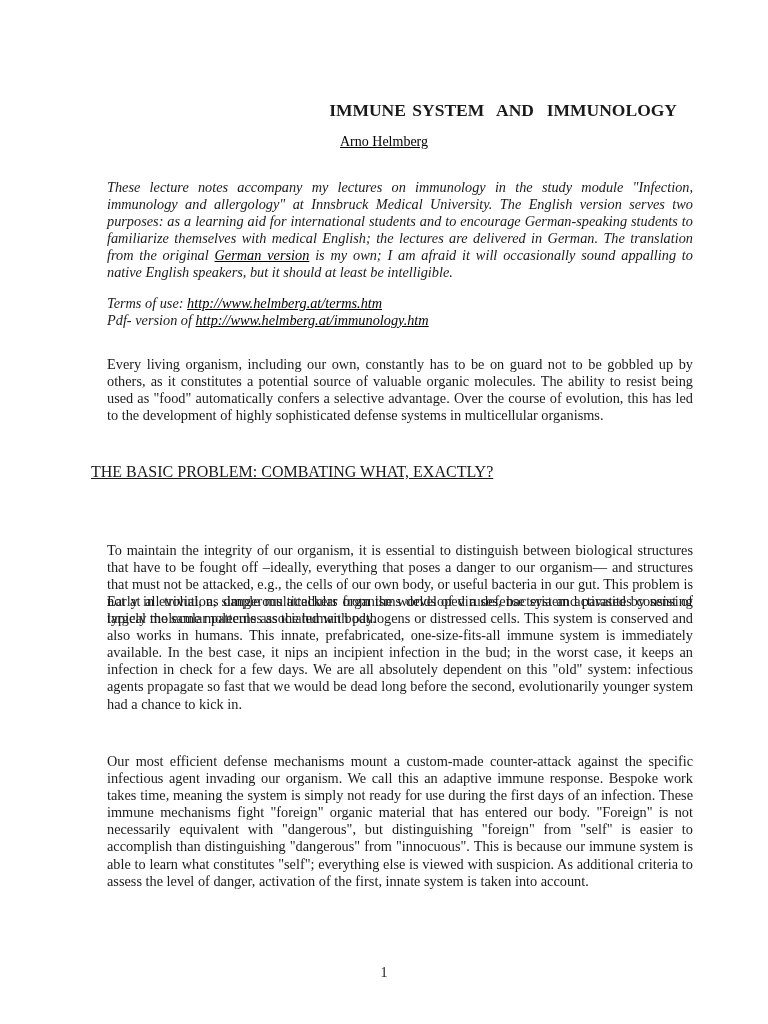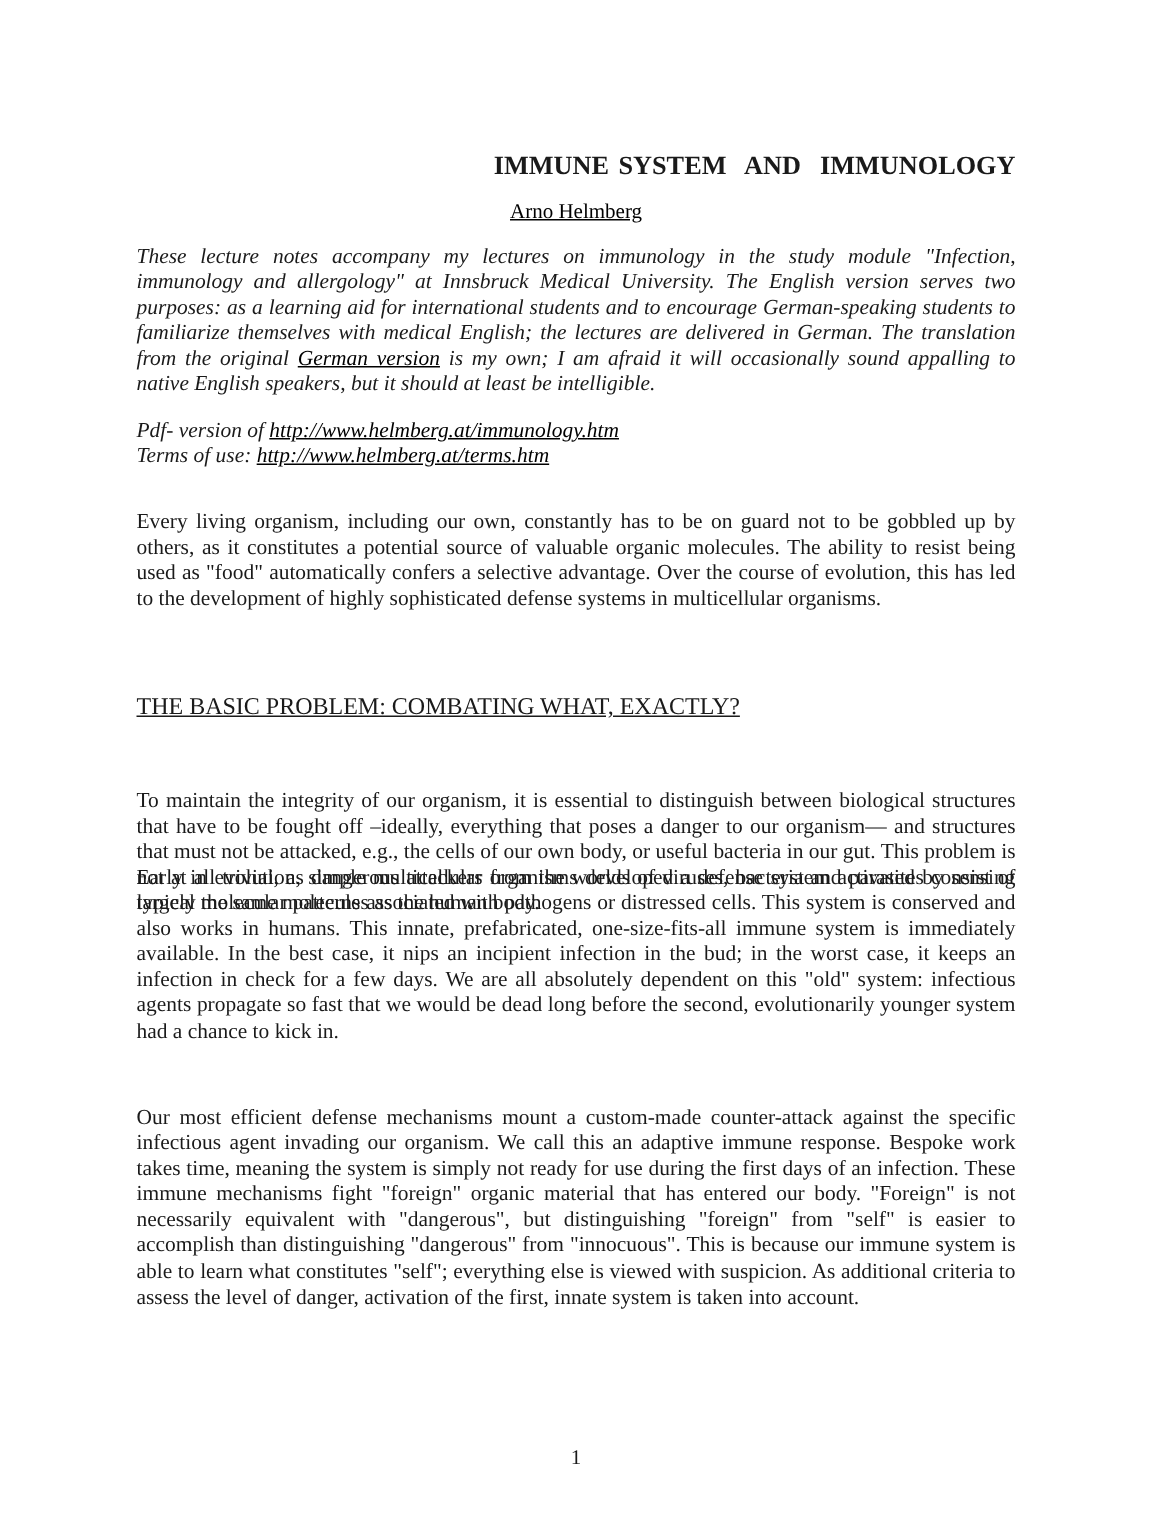--- a/index.html
+++ b/index.html
@@ -45,21 +45,21 @@
       color: #000000;
       text-decoration: underline;
     }
     .p {
       position: absolute;
       left: 0;
       width: 586px;
       font-size: 14.3px;
       line-height: 17.1px;
       text-align: justify;
-      margin: 0;
+      margin: 16px;
     }
     .italic { font-style: italic; }
     .intro { top: 163px; }
     .version { top: 279px; text-align: left; }
     .para1 { top: 340px; }
     .heading {
       position: absolute;
       top: 463px;
       left: 0;
       font-size: 16px;
@@ -87,22 +87,22 @@
 
   <div class="title">IMMUNE SYSTEM  AND  IMMUNOLOGY</div>
 
   <div class="author">
     <a class="link">Arno Helmberg</a>
   </div>
 
   <p class="p italic intro last"><span>These lecture notes accompany my lectures on immunology in the study module "Infection, immunology and allergology" at Innsbruck Medical University. The English version serves two purposes: as a learning aid for international students and to encourage German-speaking students to familiarize themselves with medical English; the lectures are delivered in German. The translation from the original </span><a class="link">German version</a><span> is my own; I am afraid it will occasionally sound appalling to native English speakers, but it should at least be intelligible.</span></p>
 
   <div class="p italic version">
+    <span class="line"><span>Terms of use: </span><a class="link">http://www.helmberg.at/terms.htm</a></span>
     <span class="line"><span>Pdf- version of </span><a class="link">http://www.helmberg.at/immunology.htm</a></span>
-    <span class="line"><span>Terms of use: </span><a class="link">http://www.helmberg.at/terms.htm</a></span>
   </div>
 
   <p class="p para1 last">Every living organism, including our own, constantly has to be on guard not to be gobbled up by others, as it constitutes a potential source of valuable organic molecules. The ability to resist being used as "food" automatically confers a selective advantage. Over the course of evolution, this has led to the development of highly sophisticated defense systems in multicellular organisms.</p>
 
   <div class="heading">THE BASIC PROBLEM: COMBATING WHAT, EXACTLY?</div>
 
   <p class="p para2 last">To maintain the integrity of our organism, it is essential to distinguish between biological structures that have to be fought off –ideally, everything that poses a danger to our organism— and structures that must not be attacked, e.g., the cells of our own body, or useful bacteria in our gut. This problem is not at all trivial, as dangerous attackers from the worlds of viruses, bacteria and parasites consist of largely the same molecules as the human body.</p>
 
   <p class="p para3 last">Early in evolution, simple multicellular organisms developed a defense system activated by sensing typical molecular patterns associated with pathogens or distressed cells. This system is conserved and also works in humans. This innate, prefabricated, one-size-fits-all immune system is immediately available. In the best case, it nips an incipient infection in the bud; in the worst case, it keeps an infection in check for a few days. We are all absolutely dependent on this "old" system: infectious agents propagate so fast that we would be dead long before the second, evolutionarily younger system had a chance to kick in.</p>
 

